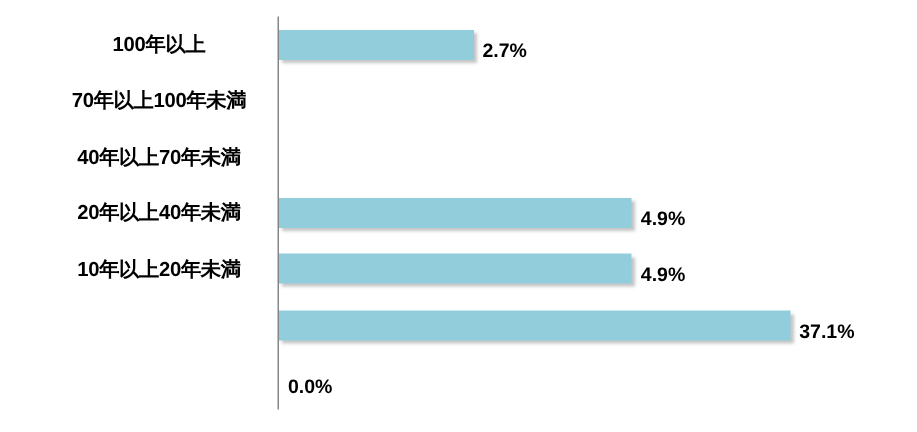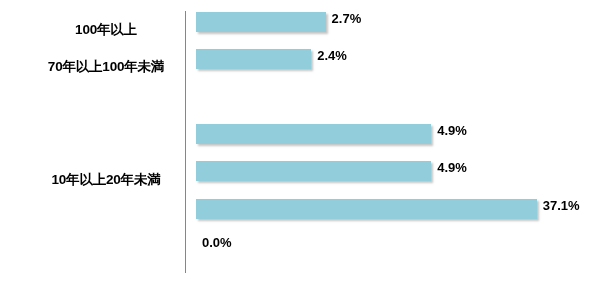--- a/index.html
+++ b/index.html
@@ -48,26 +48,26 @@
     text-align: center;
     font-size: 13.5px;
     font-weight: bold;
     color: #000000;
     letter-spacing: -0.2px;
     white-space: nowrap;
     line-height: 1;
   }
   .bar-wrap {
     position: absolute;
-    left: 196px;
+    left: 186px;
     top: 50%;
     transform: translateY(-50%);
     display: flex;
-    align-items: flex-start;
-    height: 36px;
+    align-items: flex-end;
+    height: 20px;
   }
   .bar {
     height: 20px;
     background: #92CDDC;
     box-shadow: 2px 2px 2px rgba(150,150,150,0.55);
     flex: none;
   }
   .bar.zero {
     box-shadow: none;
     background: transparent;
@@ -91,28 +91,26 @@
   <div id="plot-area">
       <div class="chart-row">
         <div class="cat-label">100年以上</div>
         <div class="bar-wrap">
           <div class="bar" style="width: 129.6px; background: rgb(146, 205, 220);"></div>
           <div class="value-label">2.7%</div>
         </div>
       </div>
       <div class="chart-row">
         <div class="cat-label">70年以上100年未満</div>
-        <div class="bar-wrap">
-          <div class="bar" style="width: 115.2px; background: rgb(146, 205, 220);"></div>
-          <div class="value-label">2.4%</div>
-        </div>
       </div>
       <div class="chart-row">
+        <div class="cat-label">40年以上70年未満</div>
       </div>
       <div class="chart-row">
+        <div class="cat-label">20年以上40年未満</div>
         <div class="bar-wrap">
           <div class="bar" style="width: 235.2px; background: rgb(146, 205, 220);"></div>
           <div class="value-label">4.9%</div>
         </div>
       </div>
       <div class="chart-row">
         <div class="cat-label">10年以上20年未満</div>
         <div class="bar-wrap">
           <div class="bar" style="width: 235.2px; background: rgb(146, 205, 220);"></div>
           <div class="value-label">4.9%</div>

